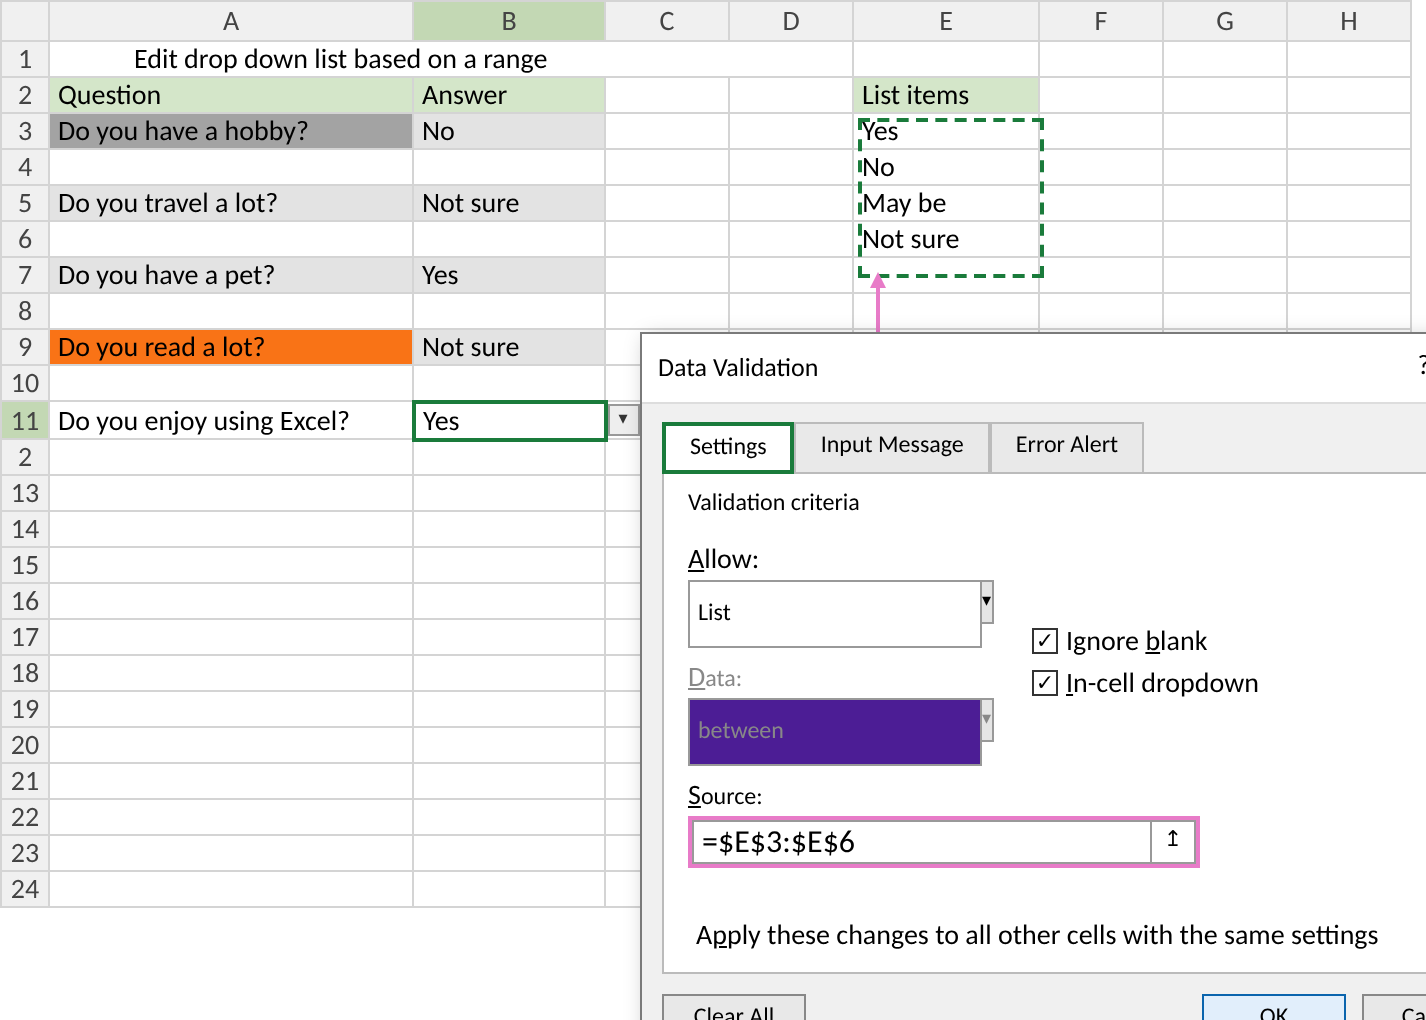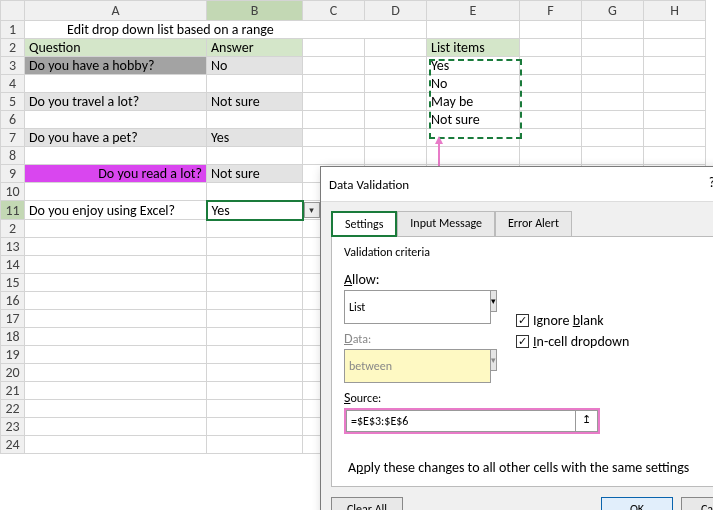--- a/index.html
+++ b/index.html
@@ -25,26 +25,26 @@
 .tab{padding:4px 12px;border:1px solid #bbb;border-bottom:none;background:#e9e9e9;cursor:pointer;position:relative;top:1px;font-size:12px}
 .tab.active{background:#fff;border-bottom:1px solid #fff;z-index:2}
 .panel{margin:0 10px;background:#fff;border:1px solid #bbb;padding:8px 12px 52px 12px;position:relative}
 .grp{font-size:12px;margin-bottom:6px}
 .lbl{font-size:12px;display:block;margin:6px 0 2px 0}
 .lbl u{text-decoration:underline}
 .dis{color:#888}
 .combo{display:flex;width:140px}
 .combo input{flex:1;height:22px;border:1px solid #999;padding:16px 4px;font-size:12px;background:#fff}
 .combo .arr{width:20px;height:22px;border:1px solid #999;border-left:none;background:#e5e5e5;text-align:center;line-height:20px;font-size:9px}
-.combo.dis input{background:#fef9c3;color:#888}
+.combo.dis input{background:#4c1d95;color:#888}
 .chk{font-size:12px;display:flex;align-items:center;gap:4px;margin-bottom:4px}
 .chk .box{width:13px;height:13px;border:1px solid #333;background:#fff;text-align:center;line-height:11px;font-size:11px}
 .row2{display:flex;gap:32px;align-items:center}
 .src{display:flex;width:256px;border:2px solid #e87bc8}
-.src input{flex:1;height:22px;border:1px solid #999;padding:0 4px;font-size:12px}
+.src input{flex:1;height:22px;border:1px solid #999;padding:0 4px;font-size:16px}
 .src .pick{width:22px;height:22px;border:1px solid #999;border-left:none;background:#fff;text-align:center;line-height:18px;font-size:11px}
 .apply{position:absolute;left:12px;bottom:10px;font-size:12px;display:flex;align-items:center;gap:4px}
 .dlg-btns{display:flex;padding:10px;gap:8px}
 .dlg-btns .spacer{flex:1}
 .pbtn{min-width:72px;height:23px;border:1px solid #888;background:#e8e8e8;font-size:12px;cursor:pointer}
 .pbtn.def{border:1px solid #0a64ad;background:#e1eefb;font-weight:normal}
 .arrow{position:absolute;border-left:2px solid #e87bc8;pointer-events:none}
 .arrow .head{position:absolute;top:-6px;left:-5px;width:0;height:0;border-left:4px solid transparent;border-right:4px solid transparent;border-bottom:8px solid #e87bc8}
 </style>
 </head>
@@ -145,21 +145,21 @@
         <td class="col-B"></td>
         <td class="col-C"></td>
         <td class="col-D"></td>
         <td class="col-E"></td>
         <td class="col-F"></td>
         <td class="col-G"></td>
         <td class="col-H"></td>
       </tr>
       <tr>
         <th class="rowh">9</th>
-        <td class="col-A" style="background: #d946ef; text-align: right;">Do you read a lot?</td>
+        <td class="col-A" style="background: #f97316;">Do you read a lot?</td>
         <td class="col-B" style="background: rgb(227, 227, 227);">Not sure</td>
         <td class="col-C"></td>
         <td class="col-D"></td>
         <td class="col-E"></td>
         <td class="col-F"></td>
         <td class="col-G"></td>
         <td class="col-H"></td>
       </tr>
       <tr>
         <th class="rowh">10</th>

